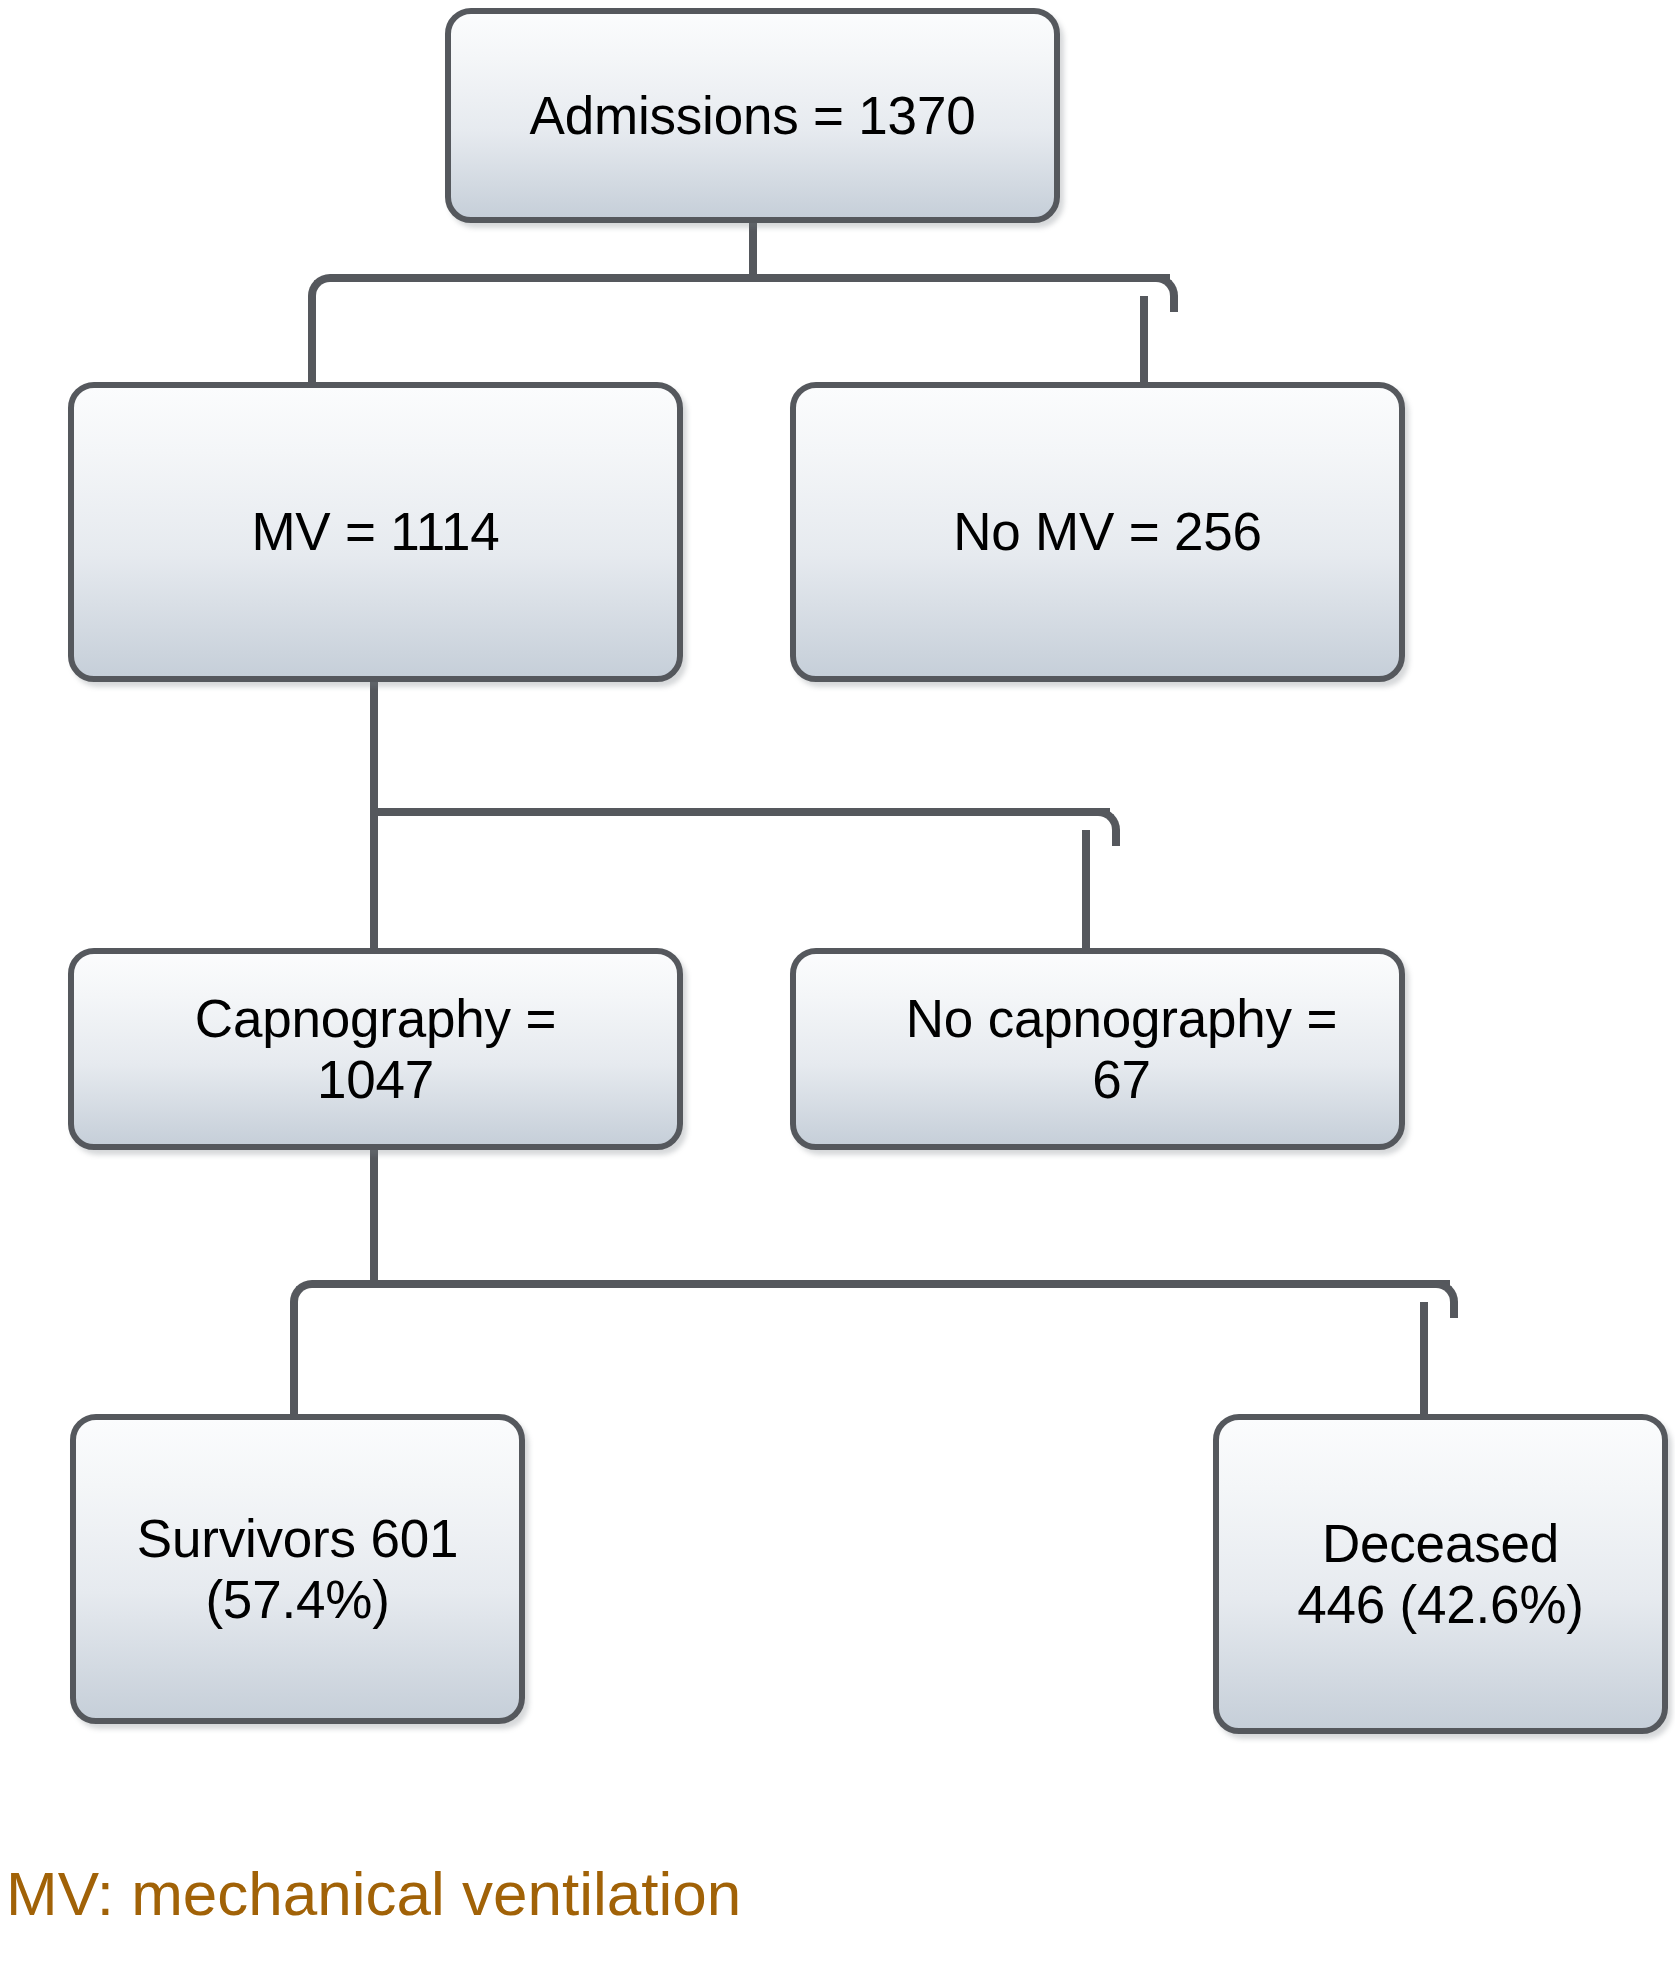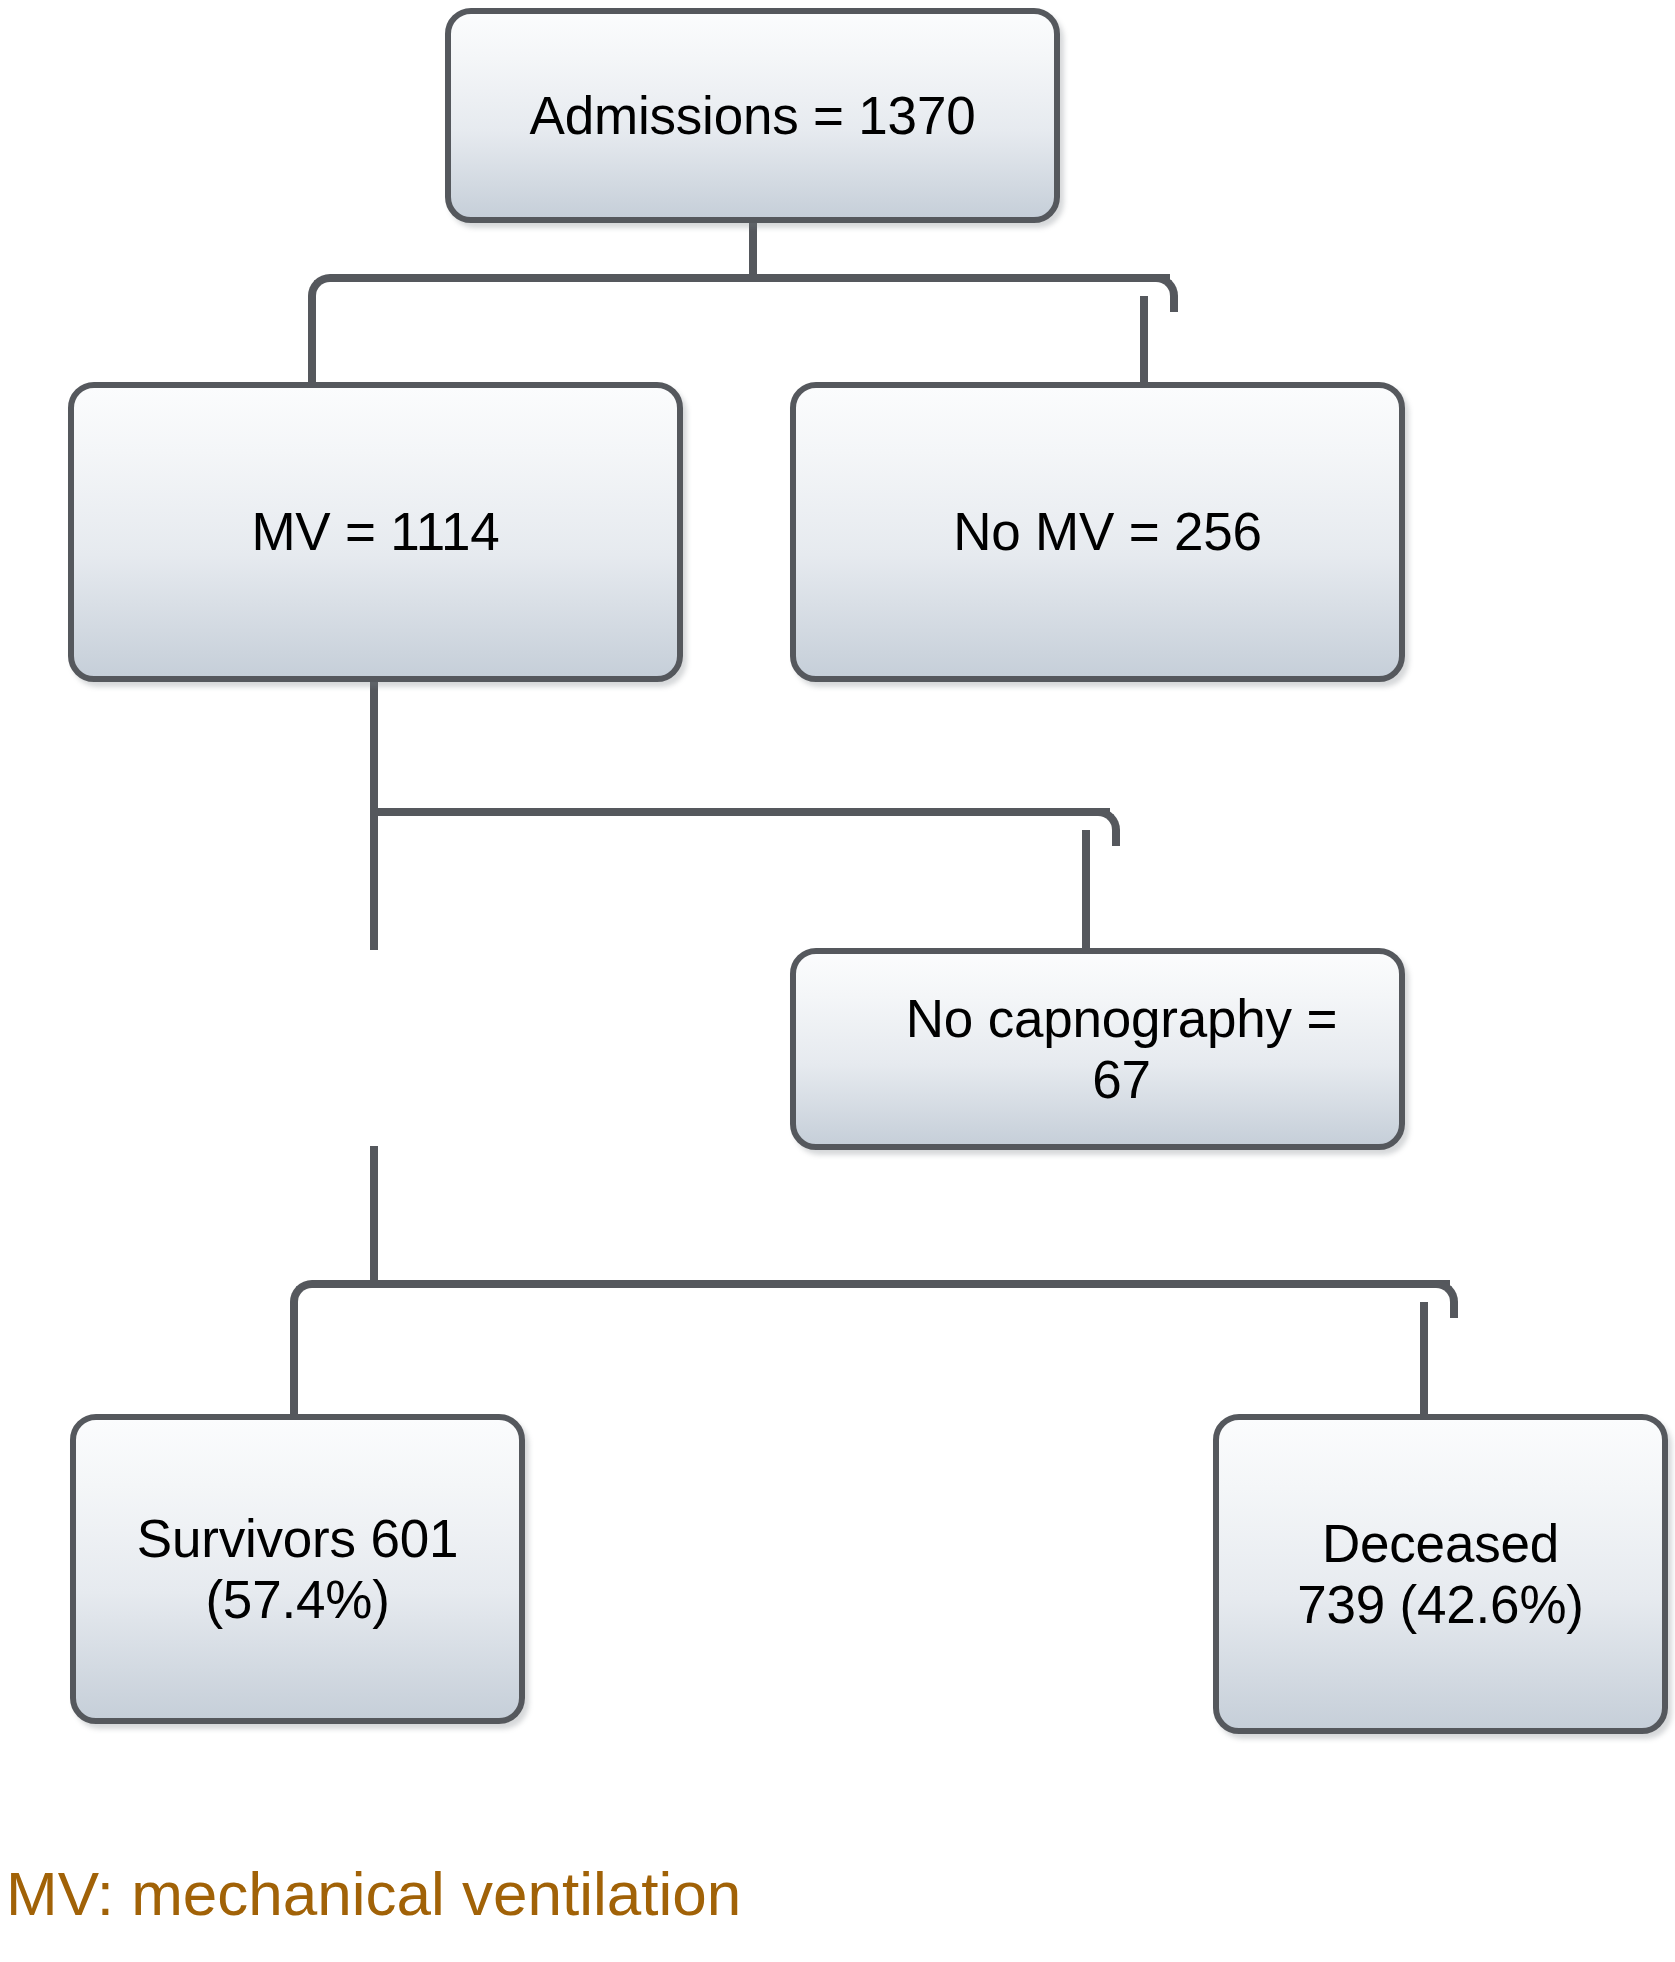--- a/index.html
+++ b/index.html
@@ -107,31 +107,35 @@
   </div>
 
   <div class="node" style="left:68px; top:382px; width:615px; height:300px;">
     <span class="label">MV = 1114</span>
   </div>
 
   <div class="node" style="left:790px; top:382px; width:615px; height:300px;padding-left:20px;">
     <span class="label">No MV = 256</span>
   </div>
 
+  <div class="node" style="left:68px; top:948px; width:615px; height:202px;">
+    <span class="label">Capnography =
+1047</span>
+  </div>
 
   <div class="node" style="left:790px; top:948px; width:615px; height:202px;padding-left:48px;">
     <span class="label">No capnography =
 67</span>
   </div>
 
   <div class="node" style="left:70px; top:1414px; width:455px; height:310px;">
     <span class="label">Survivors 601
 (57.4%)</span>
   </div>
 
   <div class="node" style="left:1213px; top:1414px; width:455px; height:320px;">
     <span class="label">Deceased
-739 (42.6%)</span>
+446 (42.6%)</span>
   </div>
 
   <div class="footnote" style="left:6px; top:1860px;">MV: mechanical ventilation</div>
 
 </div>
 
 </body></html>

